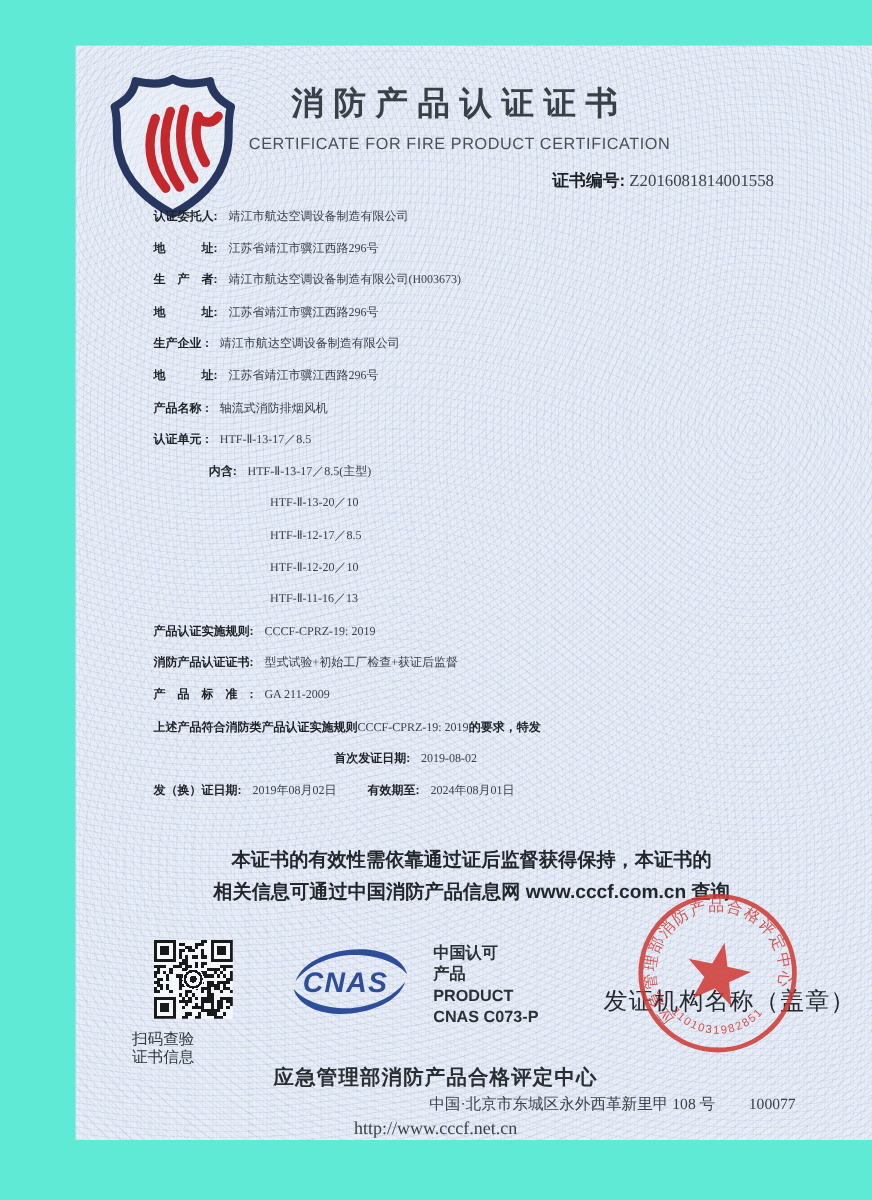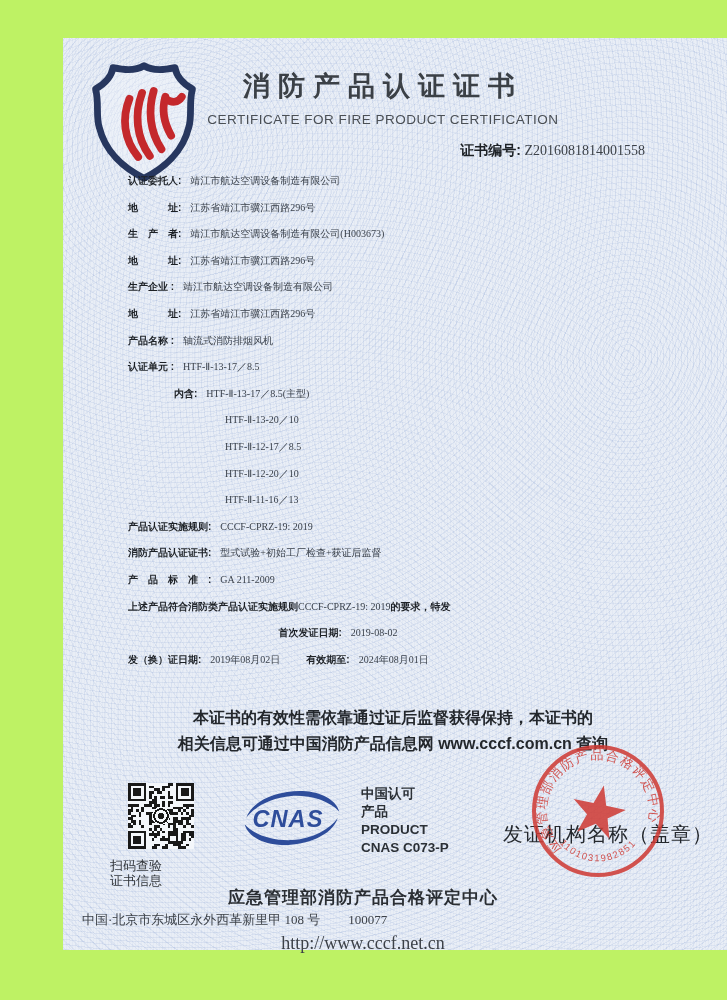--- a/index.html
+++ b/index.html
@@ -1,16 +1,16 @@
 <!DOCTYPE html>
 <html><head>
 <meta charset="utf-8">
 <style>
   html,body{margin:0;padding:0;background:#fff;}
-  .page{position:relative;width:727px;height:1000px;background:#bef264;overflow:hidden;
+  .page{position:relative;width:727px;height:1000px;background:#5eead4;overflow:hidden;
         font-family:"Liberation Sans",sans-serif;color:#23272c;}
   .cert{position:absolute;left:63px;top:38px;width:664px;height:912px;
         background-color:#e9eef6;
         background-image:
           repeating-radial-gradient(circle at 18% 12%, rgba(110,140,200,0.13) 0 1px, transparent 1px 5px),
           repeating-radial-gradient(circle at 85% 35%, rgba(110,140,200,0.10) 0 1px, transparent 1px 6px),
           repeating-radial-gradient(circle at 40% 75%, rgba(110,140,200,0.09) 0 1px, transparent 1px 7px),
           repeating-linear-gradient(90deg, rgba(120,150,205,0.06) 0 1px, transparent 1px 3px);}
   .logo{position:absolute;left:22px;top:20px;width:118px;height:128px;}
   .title{position:absolute;left:120px;top:30px;width:400px;text-align:center;
@@ -38,25 +38,25 @@
   .qr-caption{position:absolute;left:47px;top:820px;width:102px;text-align:left;
               font-size:13px;line-height:15px;color:#33373c;font-family:"Liberation Serif",serif;}
   .cnas{position:absolute;left:175px;top:743px;width:108px;height:74px;}
   .accred{position:absolute;left:298px;top:747px;font-size:13.5px;line-height:18px;
           color:#2b3036;font-weight:700;white-space:nowrap;}
   .issuer{position:absolute;left:440px;top:783px;font-size:20px;letter-spacing:1px;
           color:#24282d;font-family:"Liberation Serif",serif;white-space:nowrap;z-index:1;}
   .stamp{position:absolute;left:455px;top:693px;width:160px;height:160px;opacity:0.86;z-index:2;}
   .org-name{position:absolute;left:0px;top:848px;width:600px;text-align:center;
             font-size:17px;font-weight:bold;letter-spacing:1px;color:#2a2e33;}
-  .org-addr{position:absolute;left:0px;top:873px;width:600px;text-align:left;
-            font-size:13px;color:#3c4148;font-family:"Liberation Serif",serif;padding-left:19px;}
+  .org-addr{position:absolute;left:0px;top:873px;width:600px;text-align:right;
+            font-size:13px;color:#3c4148;font-family:"Liberation Serif",serif;}
   .org-addr .pc{margin-left:28px;}
   .org-url{position:absolute;left:0px;top:895px;width:600px;text-align:center;
-           font-size:18px;color:#3c4148;font-family:"Liberation Serif",serif;}
+           font-size:15px;color:#3c4148;font-family:"Liberation Serif",serif;}
 </style>
 </head>
 <body>
 
 <div class="page">
   <div class="cert">
 
     <div class="logo">
       <svg viewBox="0 0 120 132" width="118" height="128">
         <path d="M60,8 C70,14 82,12 92,10 C94,22 103,28 110,32 C106,46 110,60 106,72

